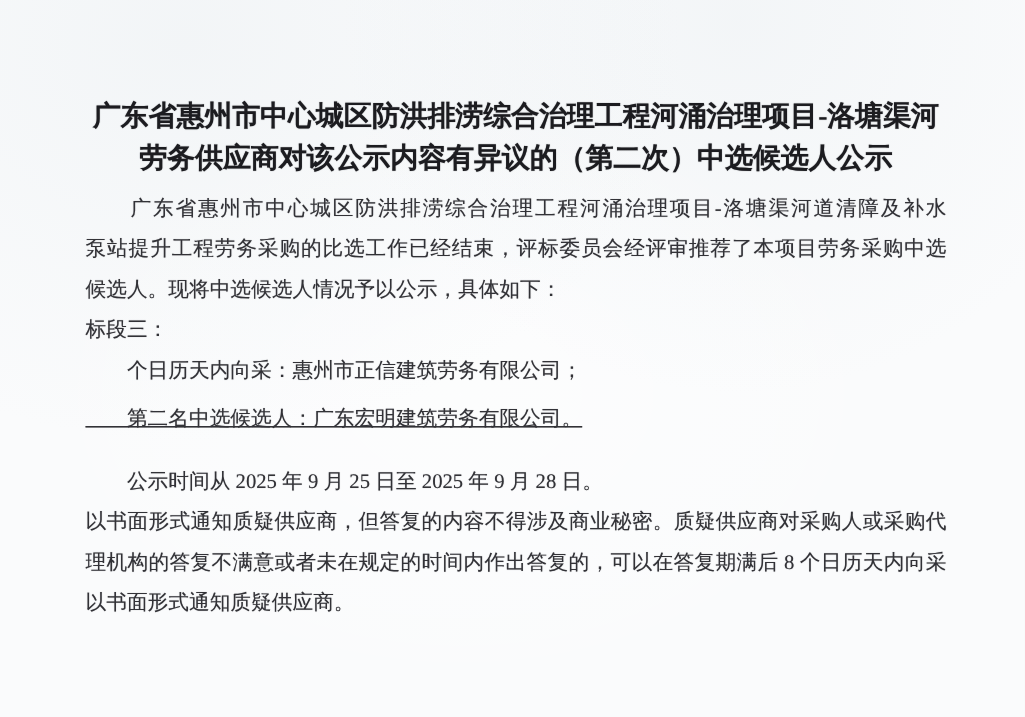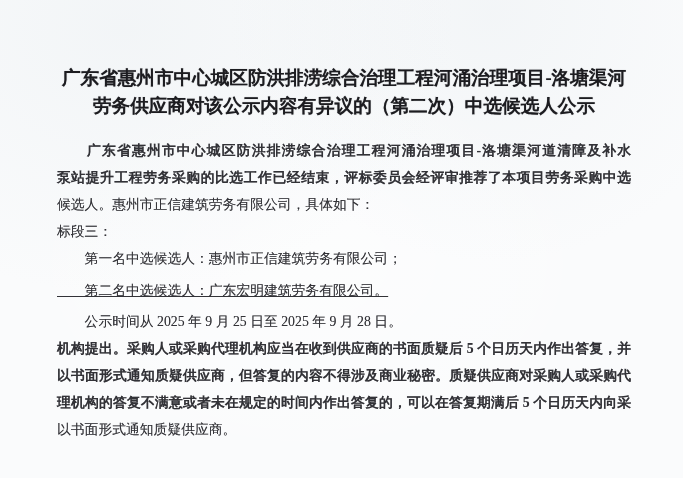--- a/index.html
+++ b/index.html
@@ -25,21 +25,21 @@
     font-family: "Liberation Serif", "DejaVu Serif", serif;
     color: #323237;
   }
 
   
   .doc-title {
     font-size: 18.6px;
     font-weight: bold;
     color: #1c1c20;
     line-height: 27.5px;
-    margin-bottom: 18px;
+    margin-bottom: 6px;
     text-shadow: 0 0 0.7px rgba(25,25,30,0.55);
   }
   .doc-title .line {
     text-align: center;
     text-align-last: center;
     white-space: pre-wrap;
   }
 
   
   .para {
@@ -47,58 +47,56 @@
     line-height: 27.1px;
     color: #323237;
     text-shadow: 0 0 0.6px rgba(46,46,52,0.45);
   }
   .para .line {
     text-align: justify;
     white-space: pre-wrap;
   }
   .para .line.fill {
     text-align-last: justify;
-    font-weight: bold;
   }
 
   .para.candidate-second { margin-top: 5px; text-decoration: underline; }
-  .para.publicity-period { margin-top: 3px; }
+  .para.publicity-period { margin-top: 14px; }
 </style>
 </head>
 <body>
 
 <div class="page">
 
   <div class="doc-title">
       <div class="line fill">广东省惠州市中心城区防洪排涝综合治理工程河涌治理项目-洛塘渠河</div>
       <div class="line">劳务供应商对该公示内容有异议的（第二次）中选候选人公示</div>
     </div>
 
   <div class="para intro">
       <div class="line fill">　　广东省惠州市中心城区防洪排涝综合治理工程河涌治理项目-洛塘渠河道清障及补水</div>
       <div class="line fill">泵站提升工程劳务采购的比选工作已经结束，评标委员会经评审推荐了本项目劳务采购中选</div>
-      <div class="line">候选人。惠州市正信建筑劳务有限公司，具体如下：</div>
+      <div class="line">候选人。现将中选候选人情况予以公示，具体如下：</div>
     </div>
 
   <div class="para section-label">
       <div class="line">标段三：</div>
     </div>
 
   <div class="para candidate-first">
-      <div class="line">　　第一名中选候选人：惠州市正信建筑劳务有限公司；</div>
+      <div class="line">　　个日历天内向采：惠州市正信建筑劳务有限公司；</div>
     </div>
 
   <div class="para candidate-second">
       <div class="line">　　第二名中选候选人：广东宏明建筑劳务有限公司。</div>
     </div>
 
   <div class="para publicity-period">
       <div class="line">　　公示时间从 2025 年 9 月 25 日至 2025 年 9 月 28 日。</div>
     </div>
 
   <div class="para objection">
-      <div class="line fill">机构提出。采购人或采购代理机构应当在收到供应商的书面质疑后 5 个日历天内作出答复，并</div>
       <div class="line fill">以书面形式通知质疑供应商，但答复的内容不得涉及商业秘密。质疑供应商对采购人或采购代</div>
-      <div class="line fill">理机构的答复不满意或者未在规定的时间内作出答复的，可以在答复期满后 5 个日历天内向采</div>
+      <div class="line fill">理机构的答复不满意或者未在规定的时间内作出答复的，可以在答复期满后 8 个日历天内向采</div>
       <div class="line">以书面形式通知质疑供应商。</div>
     </div>
 
 </div>
 
 </body></html>

